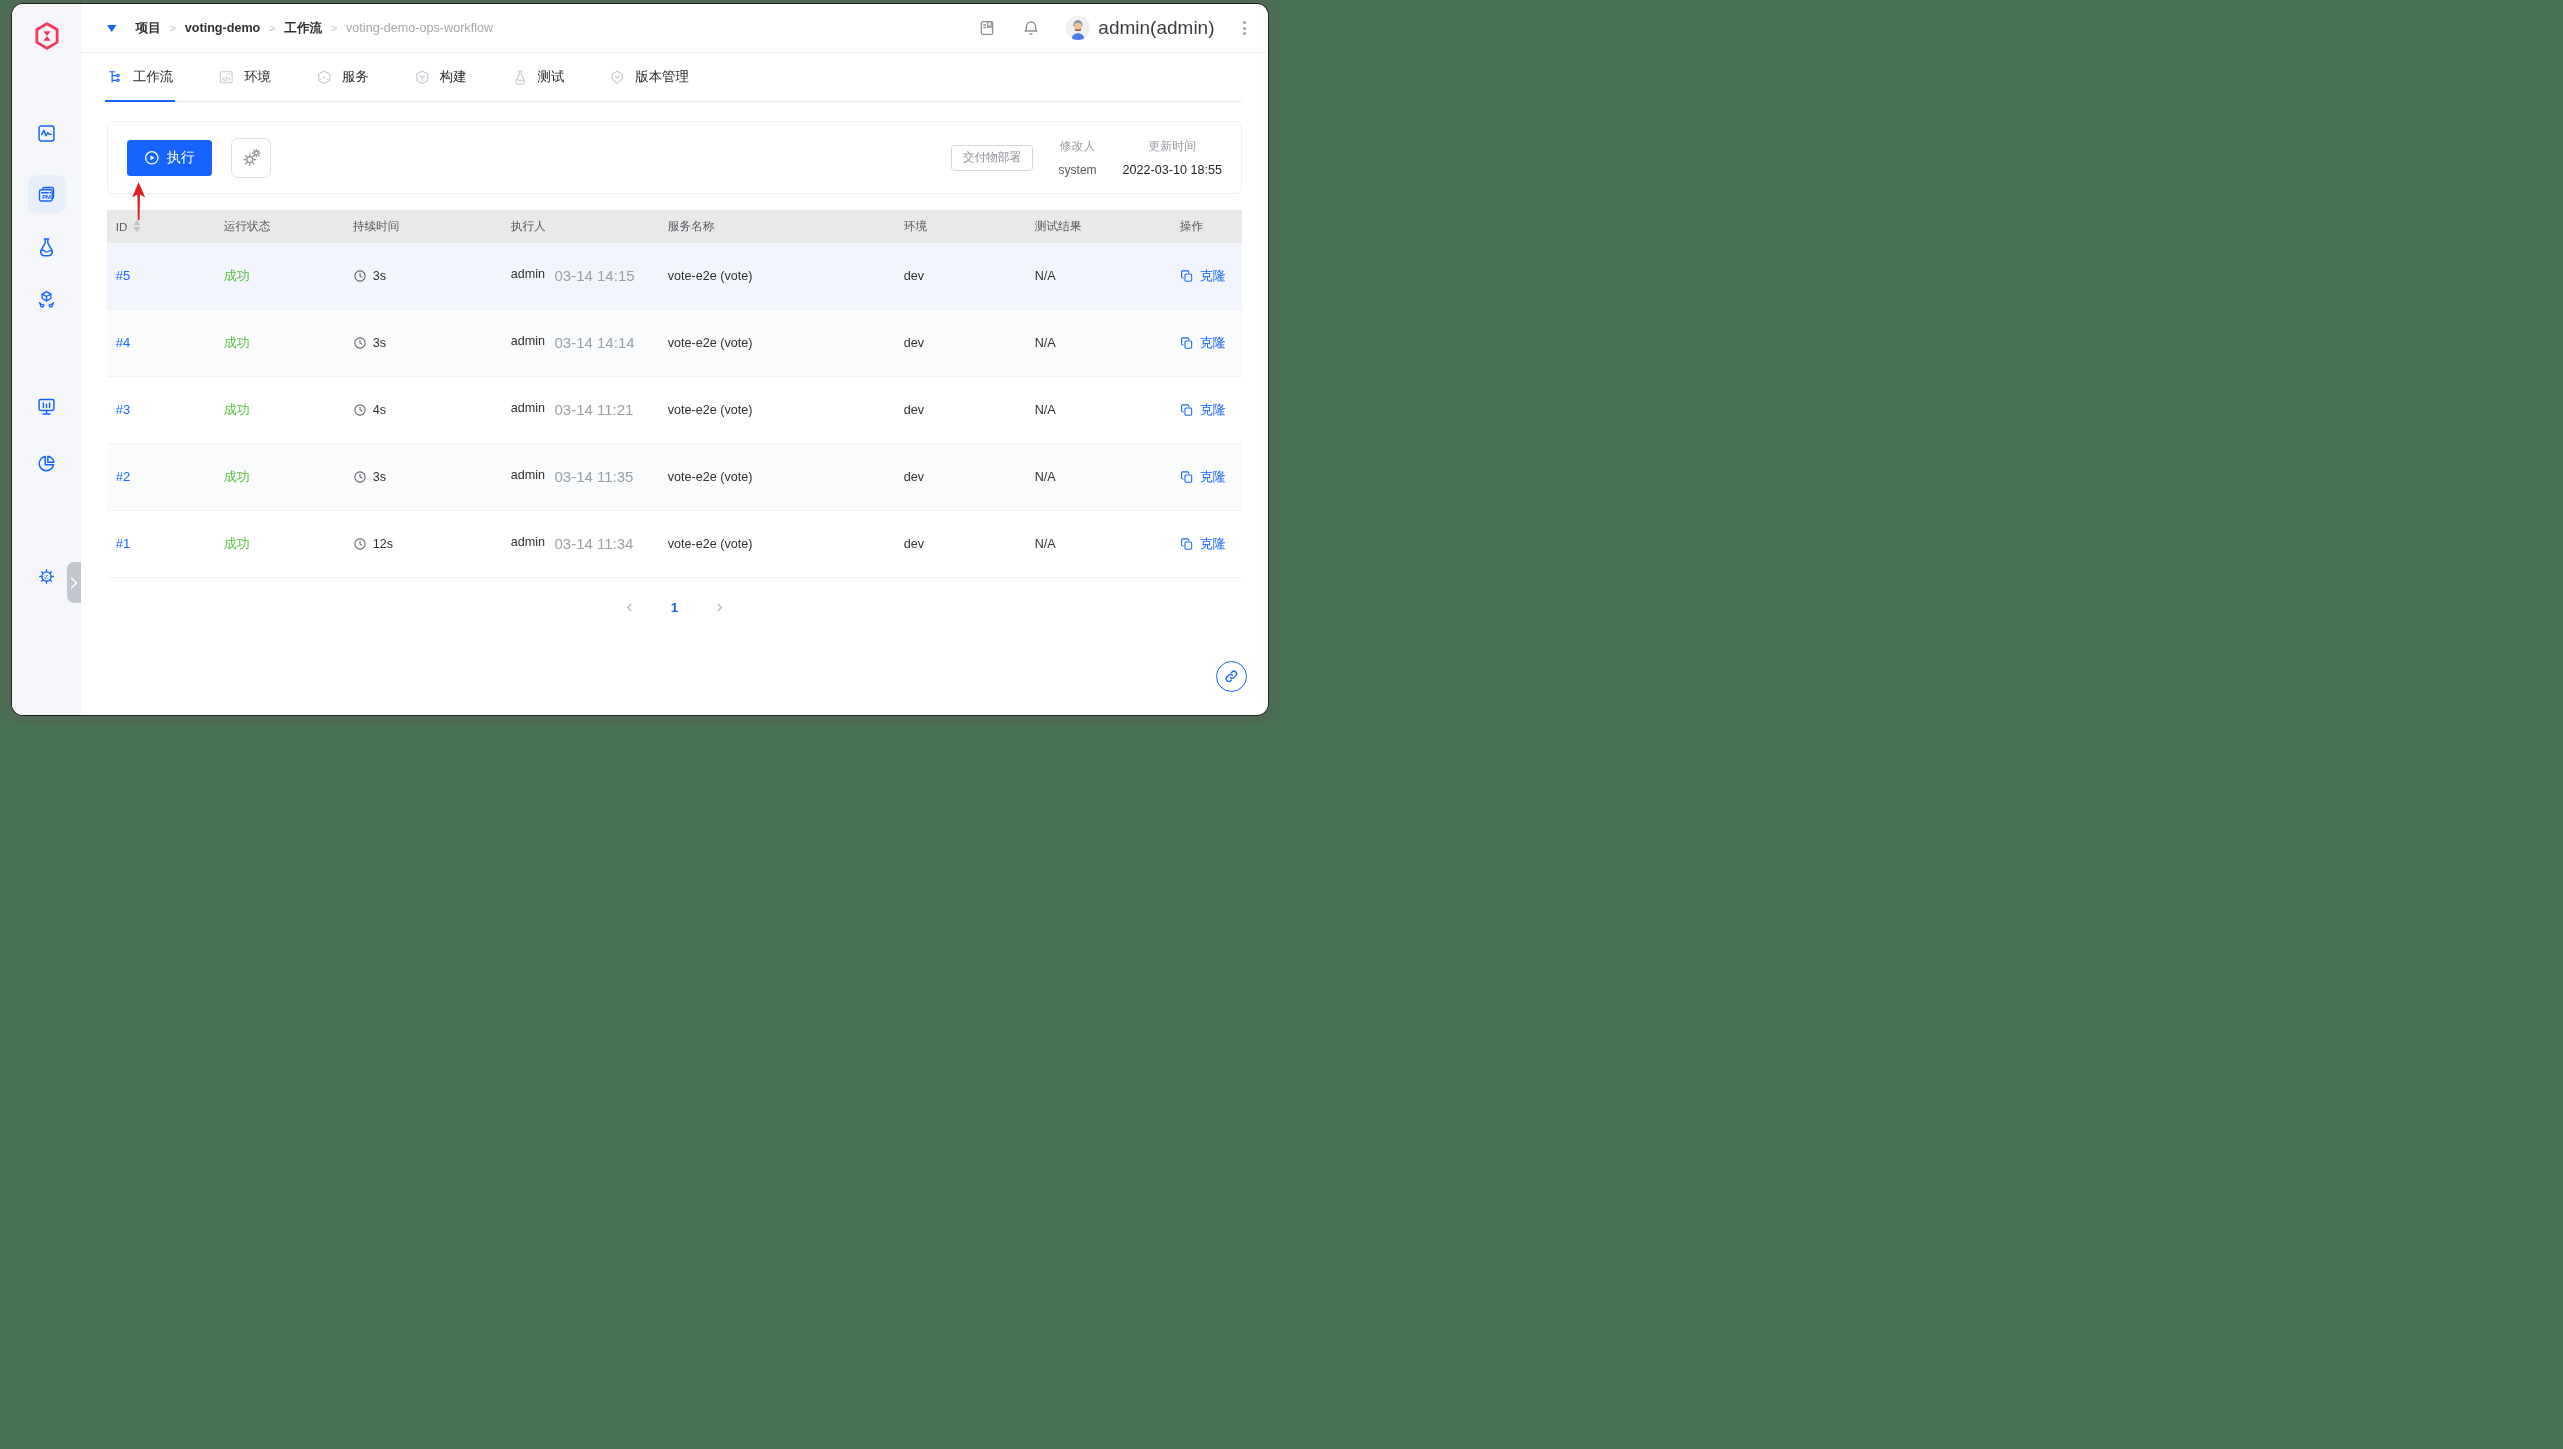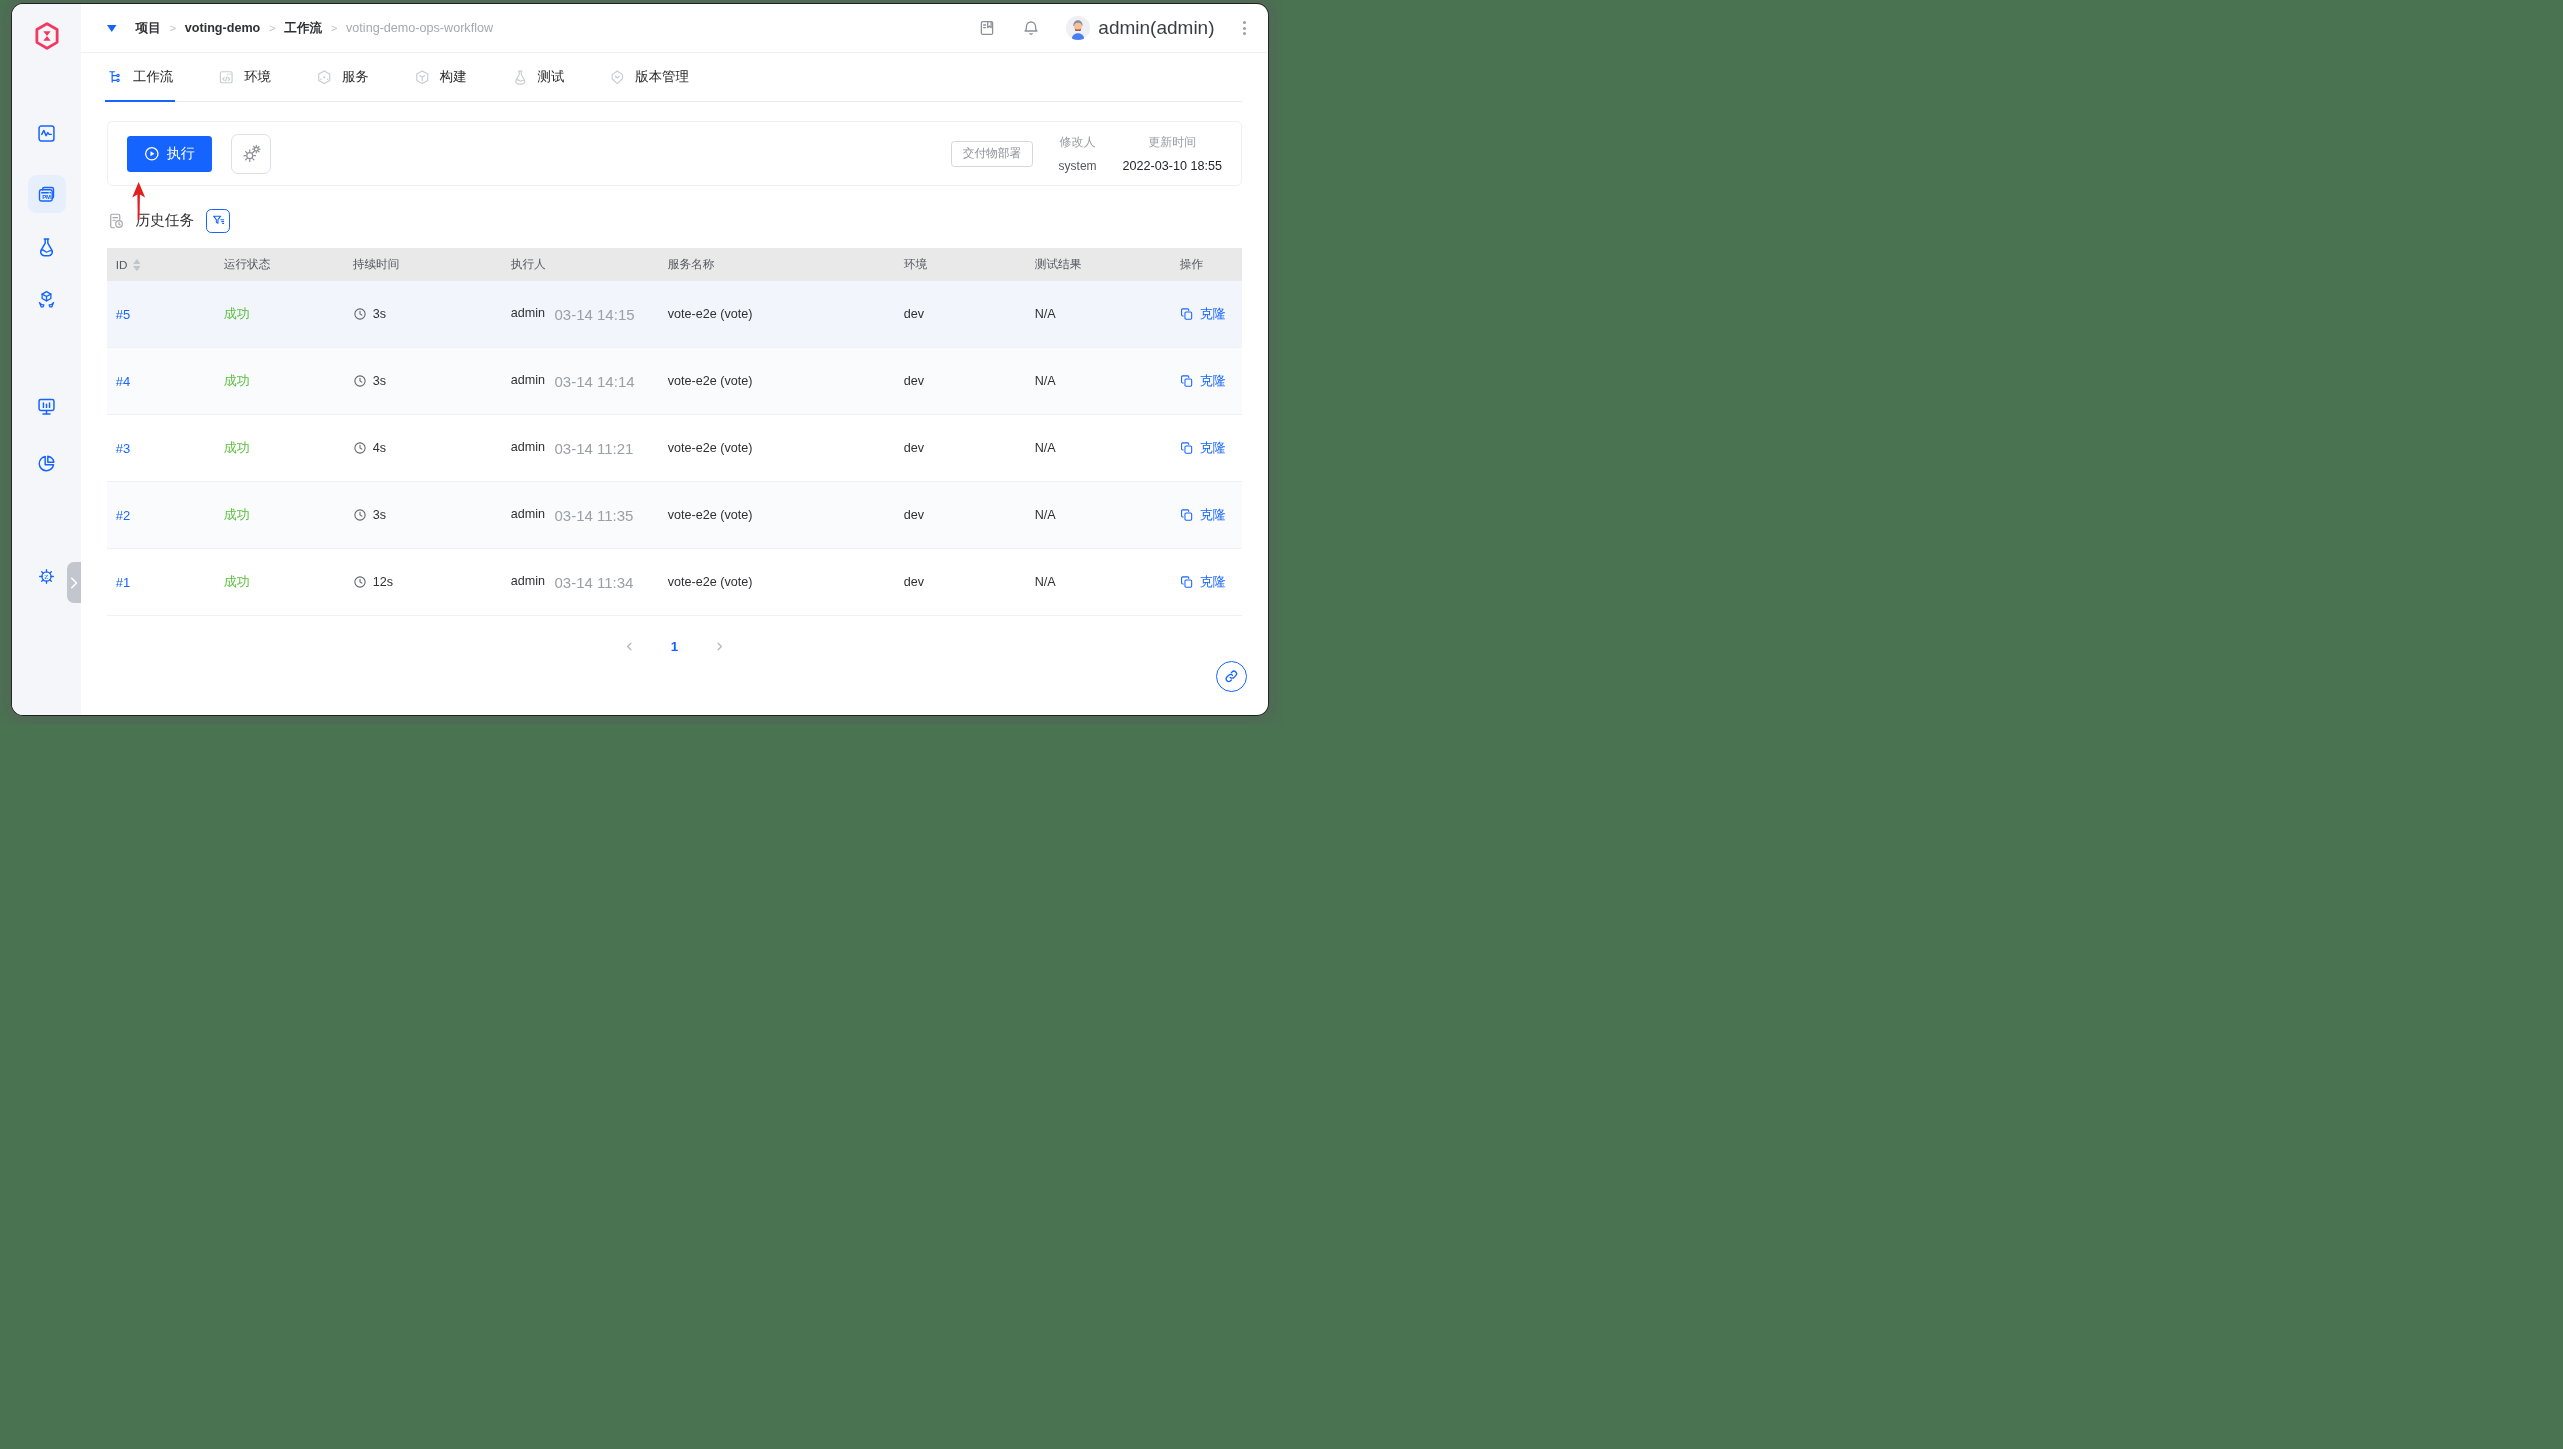--- a/index.html
+++ b/index.html
@@ -44,21 +44,21 @@
   
   .content{ flex:1; padding:0 26px; position:relative; }
   .tabs{ display:flex; align-items:center; height:49px; border-bottom:0.9px solid #e9ecf0; }
   .tab{ height:100%; display:flex; align-items:center; gap:9.5px; margin-right:45px;
     font-size:13.4px; color:#262626; position:relative; cursor:pointer;}
   .tab svg{ width:16.5px; height:16.5px; }
   .tab .ticon{ color:#c8ccd3; display:flex;}
   .tab.active .ticon{ color:#1664ff; }
   .tab.active::after{ content:""; position:absolute; left:-1.7px; right:-1.7px; bottom:-0.9px; height:2.6px; background:#1664ff; }
   
-  .card{ margin-top:19px; border:0.9px solid #edf0f4; border-radius:5.2px; height:65px;
+  .card{ margin-top:19px; border:0.9px solid #edf0f4; border-radius:5.2px; height:73px;
     display:flex; align-items:center; padding:0 19px; background:#fff; }
   .run-btn{ width:85px; height:36px; border:none; border-radius:3.5px; background:#1664ff; color:#fff;
     font-size:14px; display:flex; align-items:center; justify-content:center; gap:7px; cursor:pointer;
     font-family:inherit;}
   .gear-btn{ margin-left:19px; width:40px; height:40px; border:0.9px solid #dcdfe6; border-radius:7px; background:#fff;
     display:flex; align-items:center; justify-content:center; color:#8c8f95; cursor:pointer;}
   .card-right{ margin-left:auto; display:flex; align-items:center; gap:26px; }
   .badge{ border:0.9px solid #d4d7dc; border-radius:3.5px; padding:4.3px 10.4px; font-size:11.7px; color:#8c8f95; }
   .meta{ display:flex; align-items:center; gap:7.8px; font-size:12px;flex-direction:column; }
   .meta .lbl{ color:#9a9da3; }
@@ -305,37 +305,20 @@
             <span class="lbl">更新时间</span>
             <span class="val dark">2022-03-10 18:55</span>
           </span>
         </div>
       </div>
 
       <svg class="red-arrow" width="17.3" height="42" viewBox="0 0 20 48">
         <path d="M10 2L2.5 20l6-3.5L9 46l2 0 .5-29.5 6 3.5z" fill="#e02020"></path>
       </svg>
 
-      <div class="hist-head">
-        <span class="hist-icon">
-          <svg width="18" height="18" viewBox="0 0 24 24" fill="none" stroke="currentColor" stroke-width="1.6" stroke-linecap="round">
-            <path d="M17 10V5a2 2 0 0 0-2-2H7a2 2 0 0 0-2 2v14a2 2 0 0 0 2 2h3"></path>
-            <path d="M8 7.5h6M8 11h3"></path>
-            <circle cx="16" cy="16" r="4.4"></circle>
-            <path d="M16 14v2.2l1.6 1"></path>
-          </svg>
-        </span>
-        <span class="hist-title">历史任务</span>
-        <button class="filter-btn">
-          <svg width="13" height="13" viewBox="0 0 24 24" fill="none" stroke="currentColor" stroke-width="2" stroke-linecap="round" stroke-linejoin="round">
-            <path d="M3 4h13l-5 6.5V17l-3-1.8V10.5z"></path>
-            <path d="M16.5 10.5h5M18 14h3.5M19.5 17.5h2"></path>
-          </svg>
-        </button>
-      </div>
 
       <div class="table">
         <div class="t-head">
           <div class="id-head">
             <span>ID</span>
             <span class="sorter">
               <svg width="7.8" height="5.2" viewBox="0 0 12 8">
                   <path d="M6 0l6 8H0z" fill="#c0c4cc"></path>
                 </svg>
               <svg width="7.8" height="5.2" viewBox="0 0 12 8">

